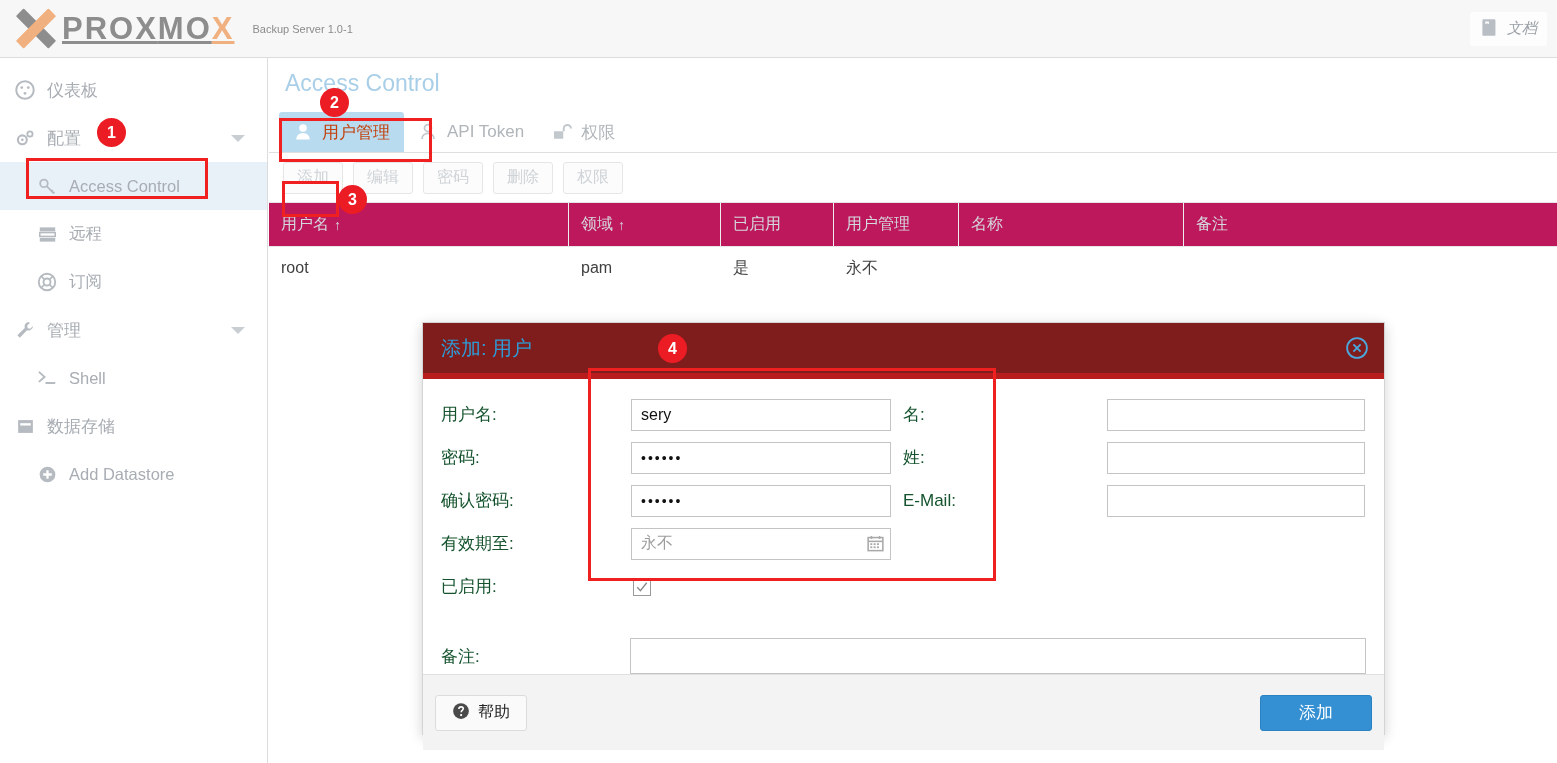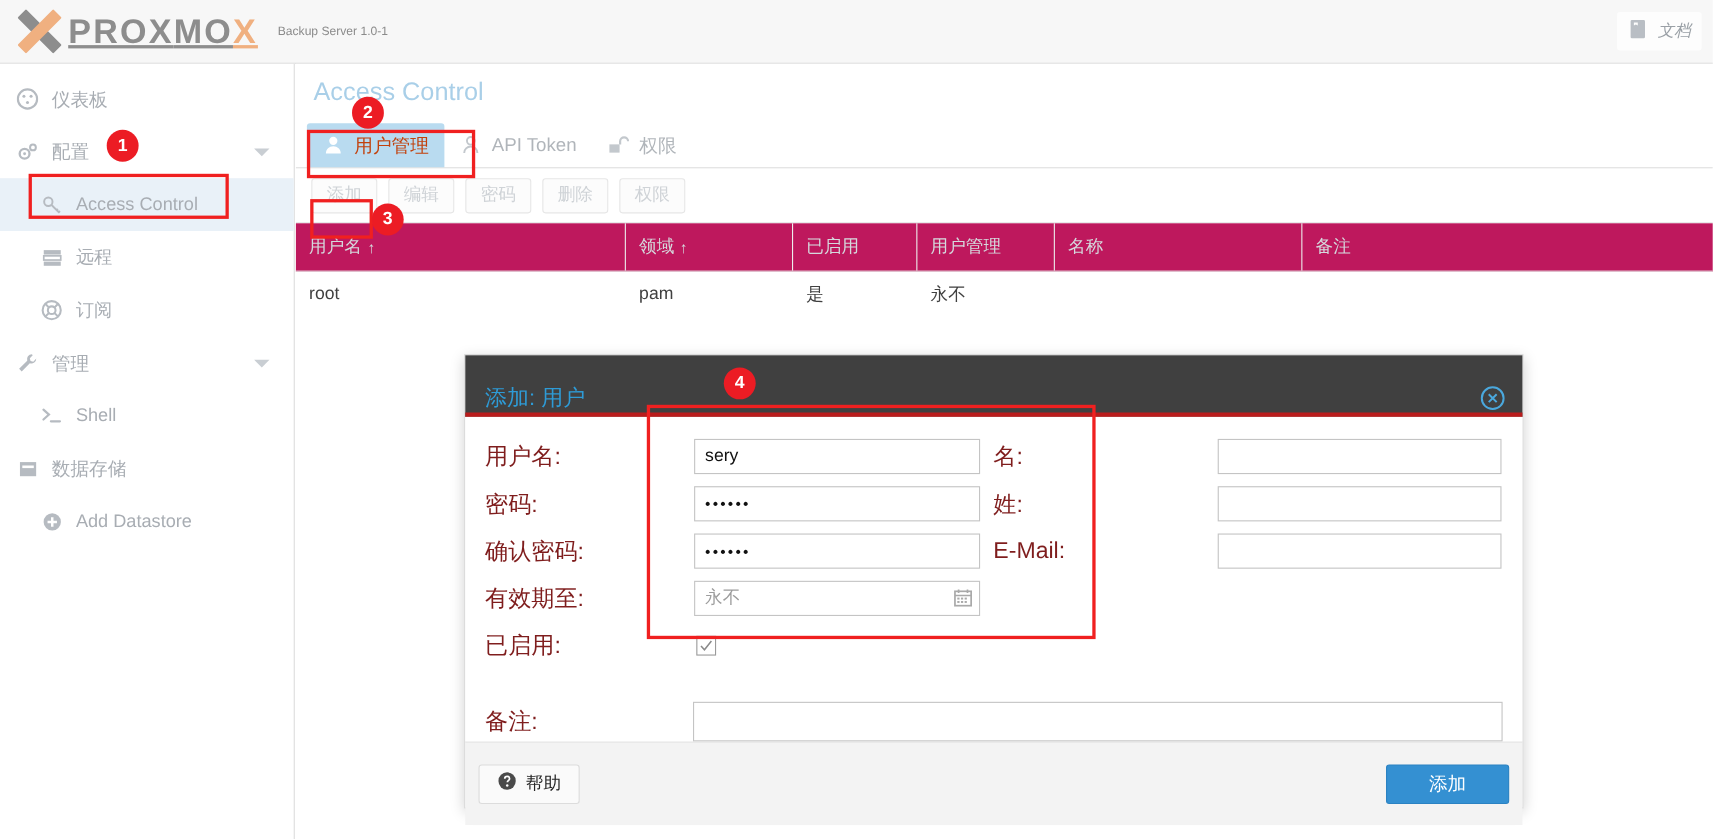--- a/index.html
+++ b/index.html
@@ -194,23 +194,23 @@
     position: absolute;
     left: 422px; top: 322px;
     width: 963px; height: 413px;
     background: #ffffff;
     border: 1px solid #d4d4d4;
     box-shadow: 0 3px 12px rgba(0,0,0,0.18);
     pointer-events: auto;
   }
   .dlg-head {
     height: 56px;
-    background: #404040;
-    border-bottom: 4px solid #b91c1c;
-    display: flex; align-items: flex-end;
+    background: #7f1d1d;
+    border-bottom: 6px solid #b91c1c;
+    display: flex; align-items: center;
     padding: 0 14px 0 18px;
   }
   .dlg-title {
     font-size: 20px;
     color: #2e9bd6;
   }
   .dlg-close {
     margin-left: auto;
     width: 26px; height: 26px;
     display: flex; align-items: center; justify-content: center;
@@ -224,22 +224,22 @@
     position: relative;
   }
   .form-cols { display: flex; }
   .col { width: 462px; }
   .frow {
     display: flex; align-items: center;
     height: 43px;
   }
   .flabel {
     width: 190px;
-    font-size: 21px;
-    color: #7f1d1d;
+    font-size: 17px;
+    color: #14532d;
     white-space: nowrap;
   }
   .col.right .flabel { width: 205px; }
   .finput {
     width: 260px; height: 32px;
     border: 1px solid #c4c4c4;
     background: #ffffff;
     display: flex; align-items: center;
     padding: 0 9px;
     font-size: 16px;

